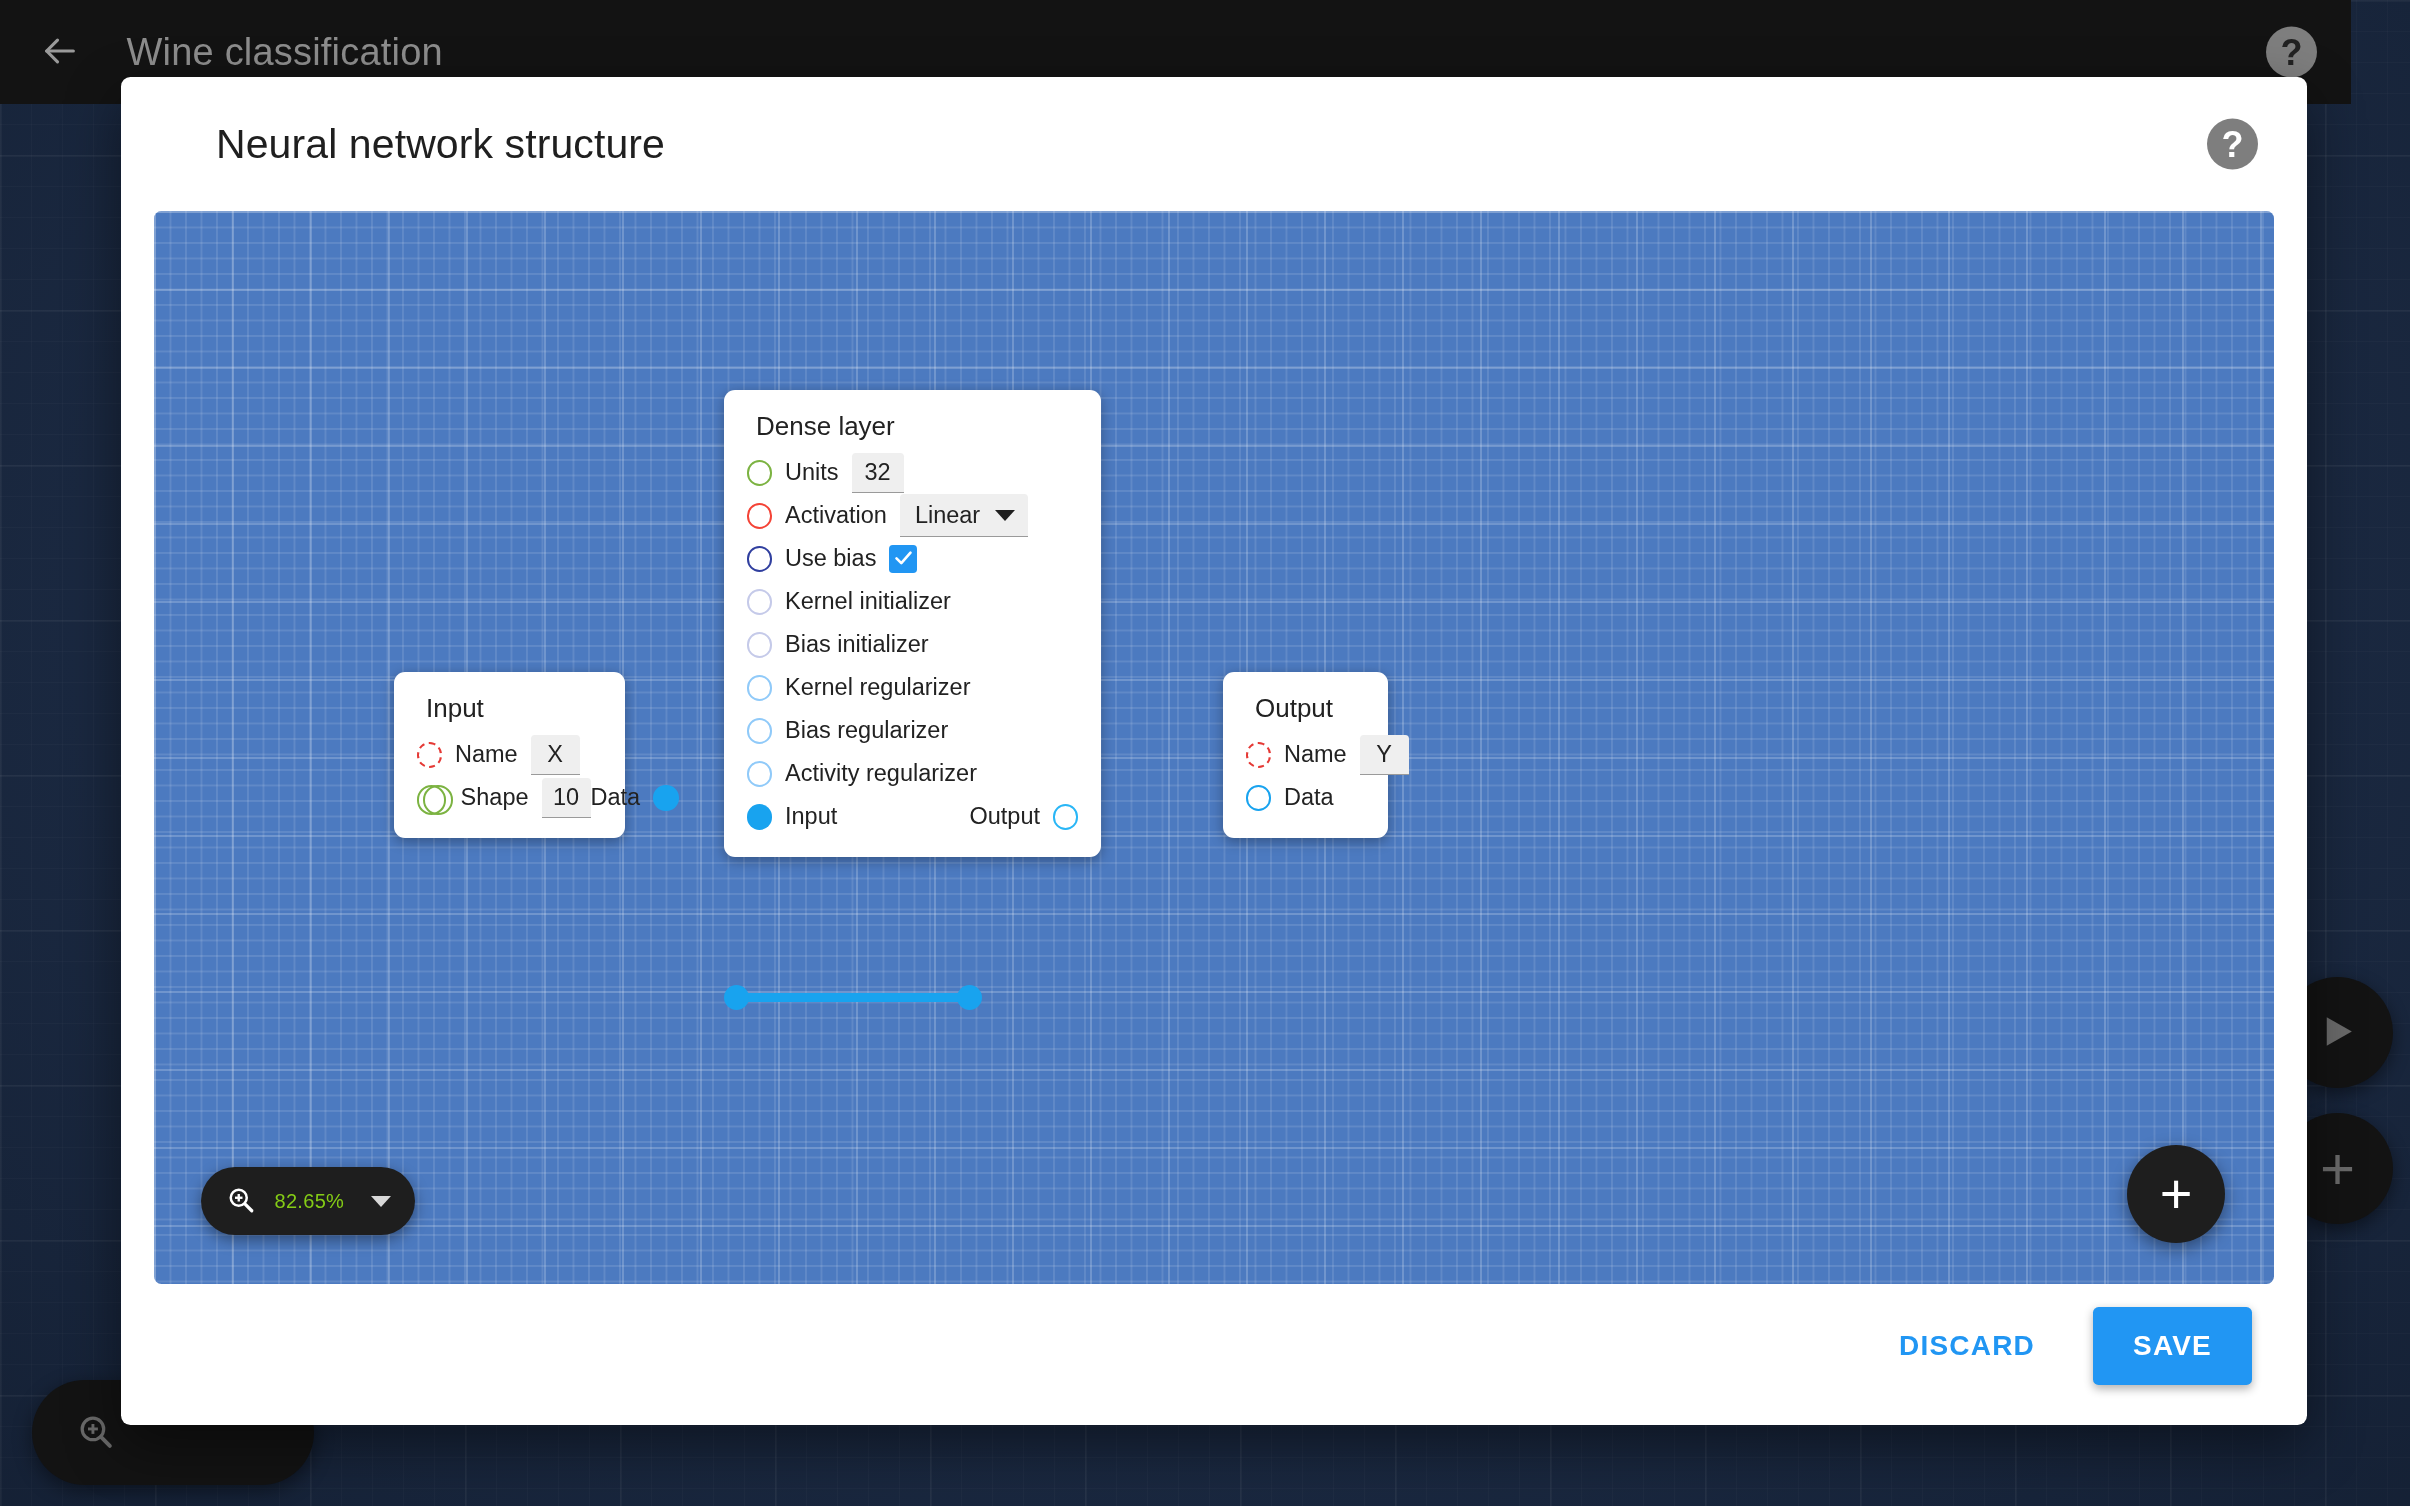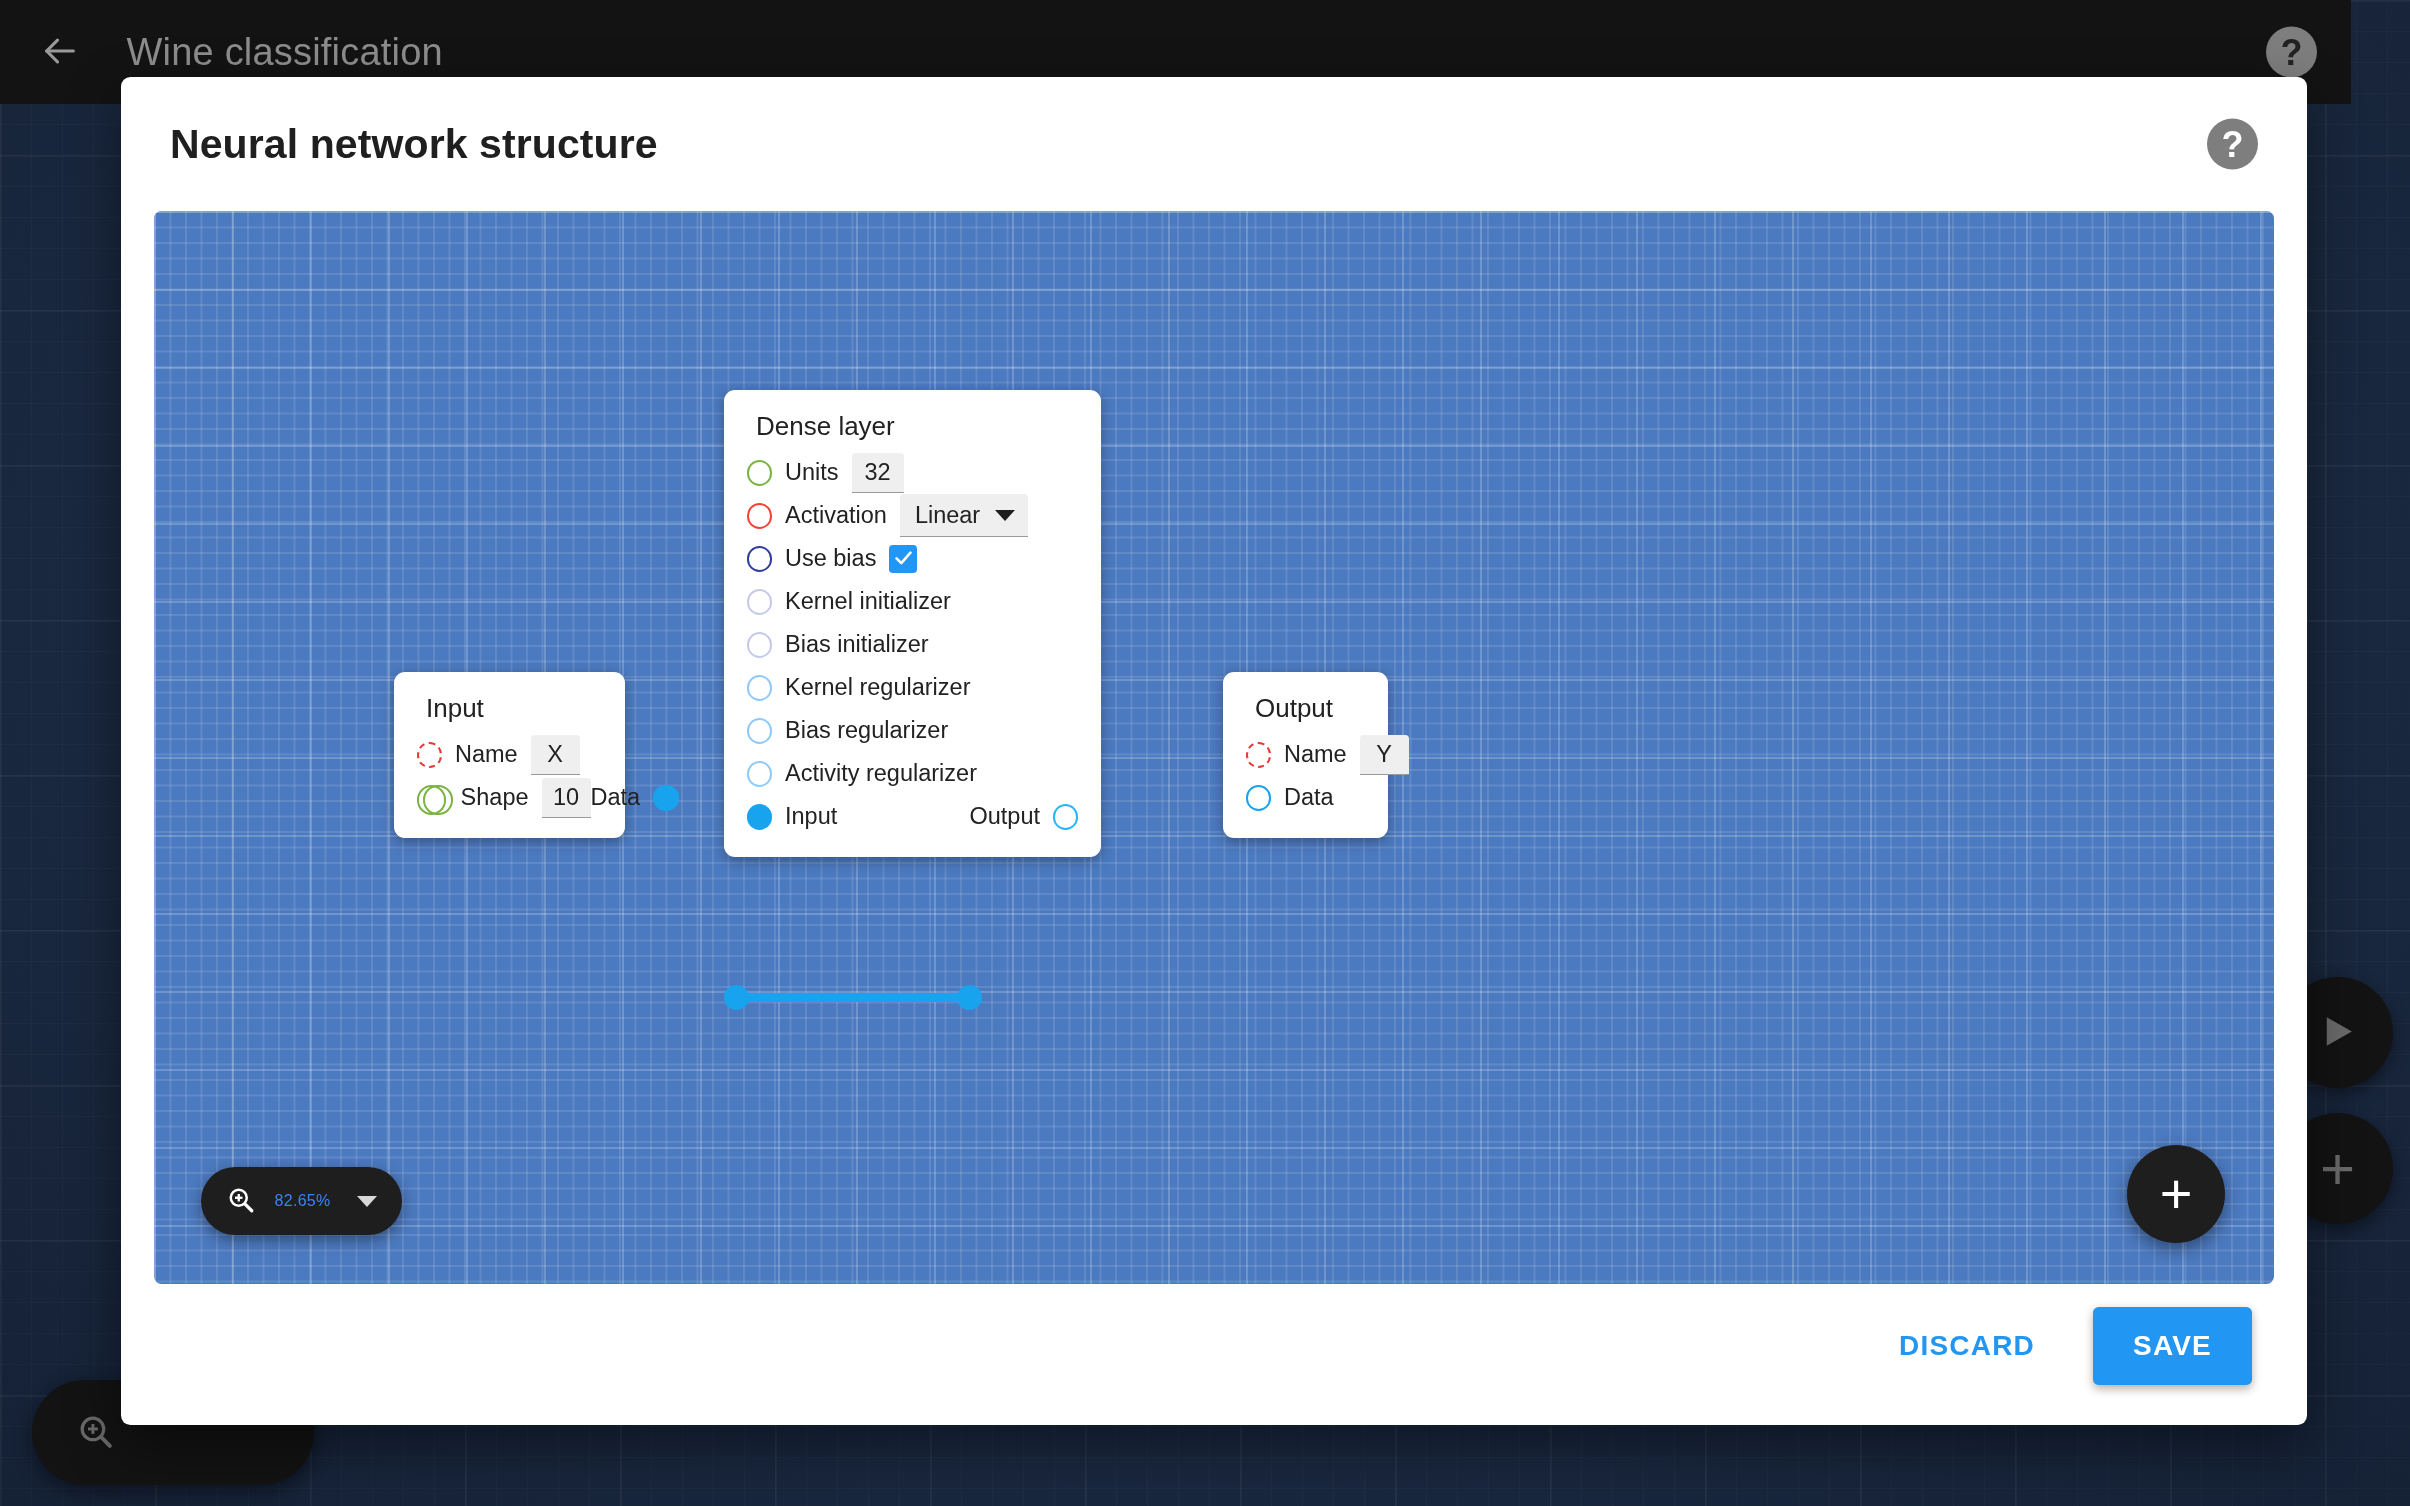--- a/index.html
+++ b/index.html
@@ -103,21 +103,21 @@
     z-index: 10;
     display: flex; flex-direction: column;
   }
   #modal-header {
     height: 134px; flex: 0 0 134px;
     display: flex; align-items: center;
     padding: 0 49px 0 49px;
     position: relative;
   }
   #modal-title {
-    font-size: 41px; color: #1f1f1f; font-weight: 700; letter-spacing: 0.1px;
+    font-size: 41px; color: #1f1f1f; font-weight: 400; letter-spacing: 0.1px; margin-left: 46px;
   }
   #modal-help {
     position: absolute; right: 49px; top: 50%; transform: translateY(-50%);
     width: 51px; height: 51px;
   }
   #modal-help .help-circle { background: #7e7e7e; color: #ffffff; }
 
   
   #canvas-wrap {
     margin: 0 33px;
@@ -238,21 +238,21 @@
   #canvas-zoom {
     position: absolute; left: 47px; bottom: 49px;
     height: 68px; background: #1e1e1e;
     border-radius: 34px;
     display: flex; align-items: center; gap: 19px;
     padding: 0 24.5px 0 24.5px;
     box-shadow: 0 4.7px 15px rgba(0,0,0,0.4);
     z-index: 6;
   }
   #canvas-zoom svg { width: 30px; height: 30px; }
-  #zoom-value { color: #3b82f6; font-size: 16px; letter-spacing: 0.3px; }
+  #zoom-value { color: #84cc16; font-size: 20px; letter-spacing: 0.3px; }
   #zoom-caret {
     width: 0; height: 0;
     border-left: 10.4px solid transparent;
     border-right: 10.4px solid transparent;
     border-top: 11.3px solid #d8d8d8;
     margin-left: 7.5px;
   }
   #canvas-add {
     position: absolute; right: 49px; bottom: 41px;
     width: 98px; height: 98px; border-radius: 50%;

